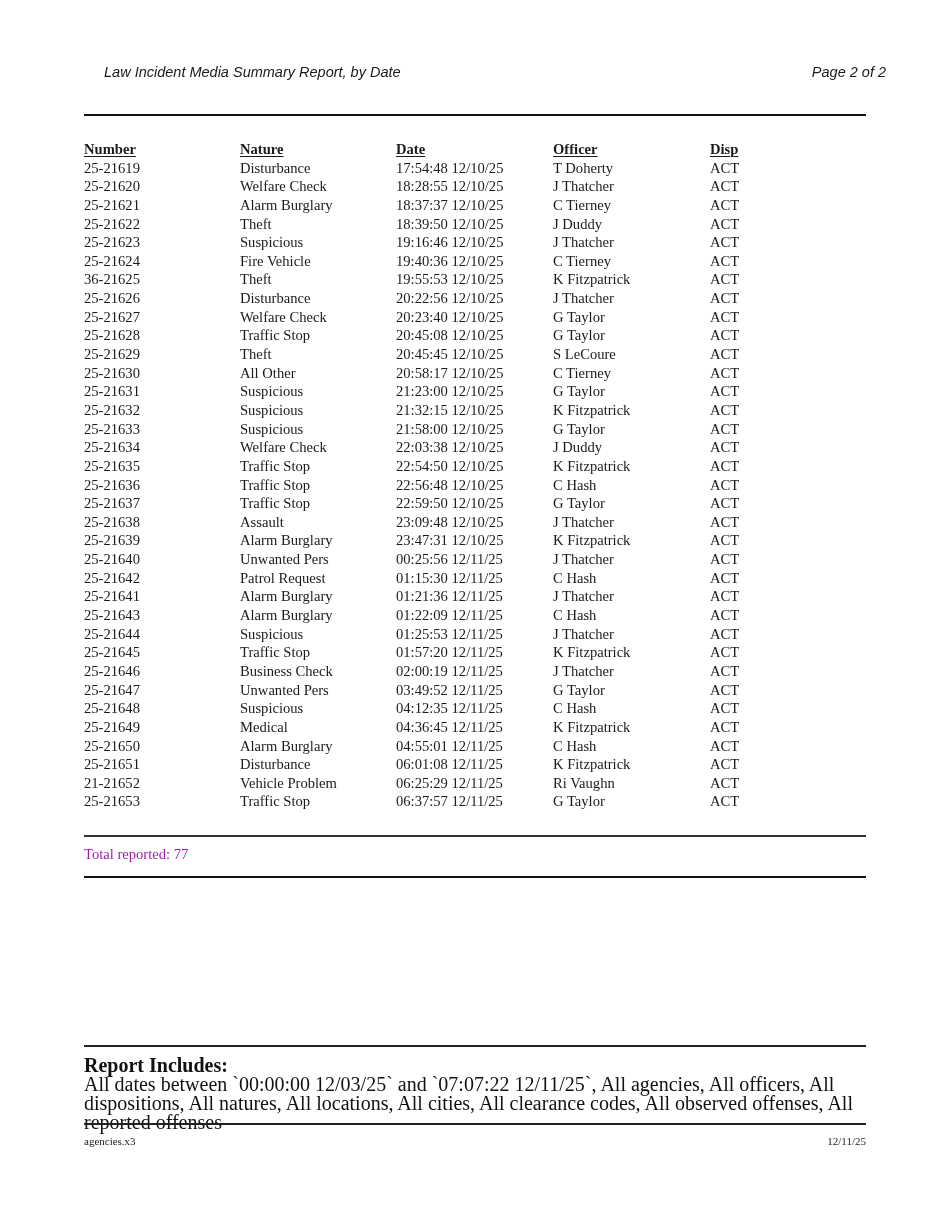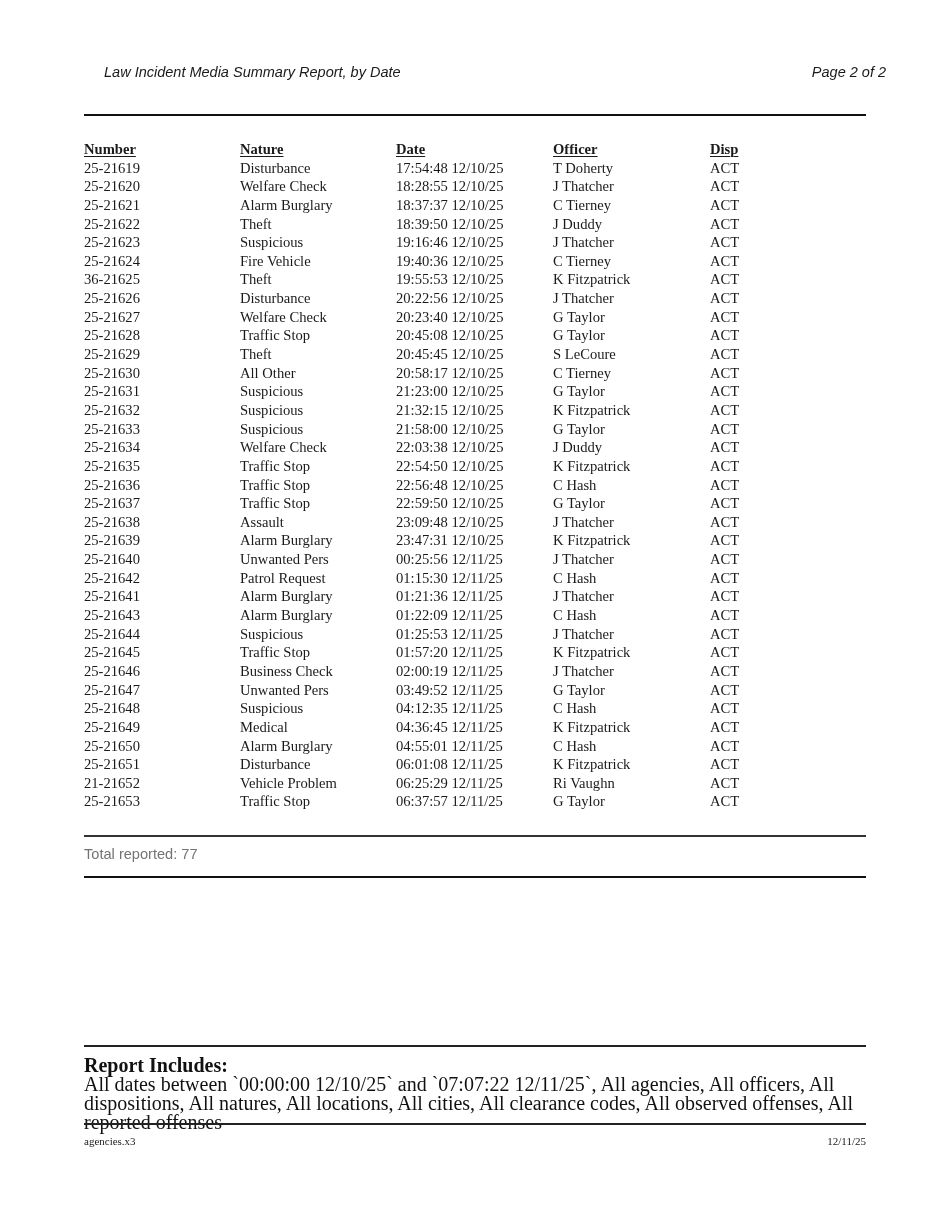--- a/index.html
+++ b/index.html
@@ -64,23 +64,23 @@
       font-weight: bold;
       text-decoration: underline;
       text-underline-offset: 2px;
       text-decoration-thickness: 1px;
     }
 
     .total {
       position: absolute;
       left: 84px;
       top: 846px;
-      font-family: Liberation Sans, sans-serif;
+      font-family: Liberation Serif, serif;
       font-size: 14.6px;
-      color: #737373;
+      color: #a21caf;
     }
     .includes {
       position: absolute;
       left: 84px;
       top: 1056px;
       width: 790px;
       font-family: "Liberation Serif", serif;
       font-size: 20px;
       line-height: 19px;
       color: #111;
@@ -365,20 +365,20 @@
     </div>
 </div>
 
 <div class="rule r2"></div>
 <div class="total">Total reported: 77</div>
 <div class="rule r3"></div>
 
 <div class="rule r4"></div>
 <div class="includes">
   <div class="inc-title">Report Includes:</div>
-  <div class="inc-text">All dates between `00:00:00 12/10/25` and `07:07:22 12/11/25`, All agencies, All officers, All dispositions, All natures, All locations, All cities, All clearance codes, All observed offenses, All reported offenses</div>
+  <div class="inc-text">All dates between `00:00:00 12/03/25` and `07:07:22 12/11/25`, All agencies, All officers, All dispositions, All natures, All locations, All cities, All clearance codes, All observed offenses, All reported offenses</div>
 </div>
 <div class="rule r5"></div>
 
 <div class="footer">
   <span class="code">agencies.x3</span>
   <span class="fdate">12/11/25</span>
 </div>
 
 </body></html>

